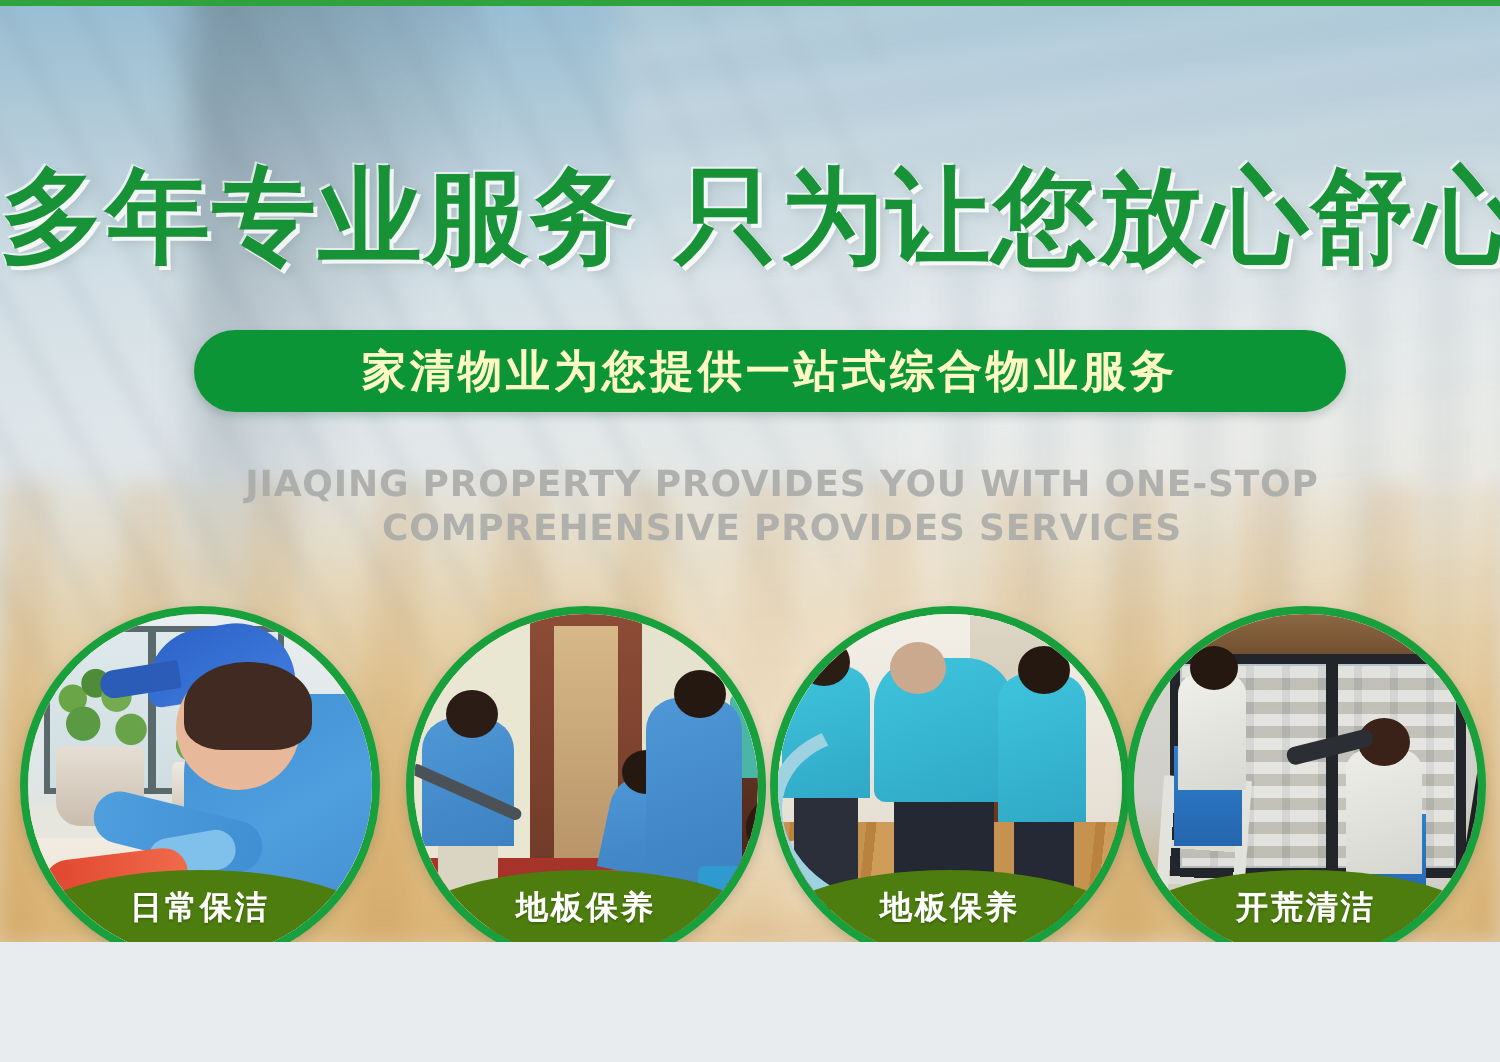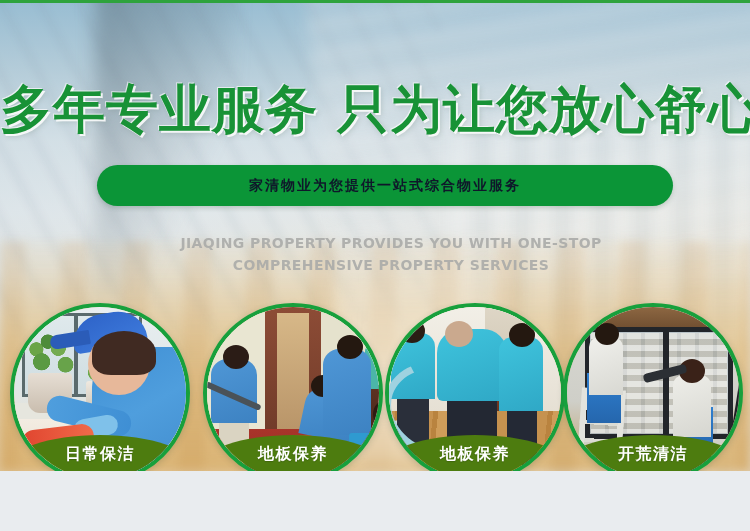--- a/index.html
+++ b/index.html
@@ -96,31 +96,31 @@
   
   .pill {
     position:absolute; top:165px; left:97px;
     width:576px; height:41px;
     background:#0b9537;
     border-radius:21px;
     box-shadow:0 2px 5px rgba(40,80,55,0.22);
     display:flex; align-items:center; justify-content:center;
   }
   .pill-text {
-    color:#0f172a; font-size:14px; font-weight:bold; letter-spacing:2px;
+    color:#fef9c3; font-size:22px; font-weight:bold; letter-spacing:2px;
     white-space:nowrap;
     text-align:center;
   }
 
   
   .subtitle {
     position:absolute; top:232px; left:0; right:0;
     text-align:center;
     color:#a9aaa8; opacity:.88;
-    font-size:14px; line-height:22px; font-weight:bold;
+    font-size:18px; line-height:22px; font-weight:bold;
     letter-spacing:.4px;
     margin-left:32px;
   }
 
   
   .circles { position:absolute; top:303px; left:0; width:750px; height:182px; }
 
   .circle {
     position:absolute; top:0; width:180px; height:180px;
     border-radius:50%;
@@ -307,21 +307,21 @@
   <div class="top-rule"></div>
 
   <div class="headline">多年专业服务 只为让您放心舒心</div>
 
   <div class="pill">
     <span class="pill-text">家清物业为您提供一站式综合物业服务</span>
   </div>
 
   <div class="subtitle">
     <div>JIAQING PROPERTY PROVIDES YOU WITH ONE-STOP</div>
-    <div>COMPREHENSIVE PROPERTY SERVICES</div>
+    <div>COMPREHENSIVE PROVIDES SERVICES</div>
   </div>
 
   <div class="circles">
 
     <div class="circle" style="left:10px;">
       <div class="photo">
         <div class="sc s1">
           <div class="win"></div>
             <div class="winbar"></div>
             <div class="sill"></div>

